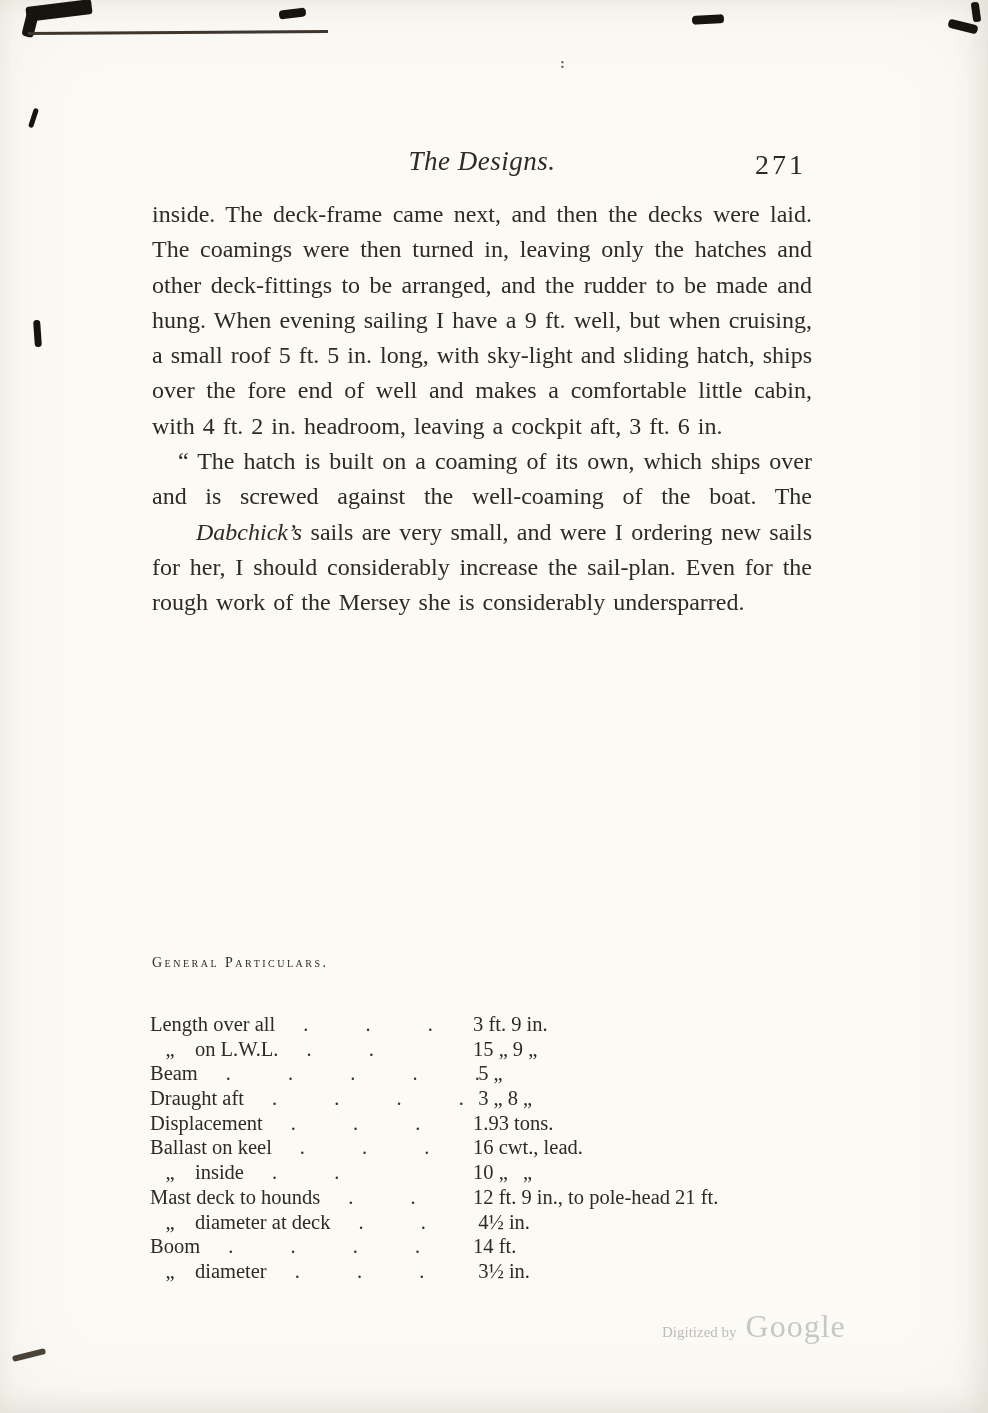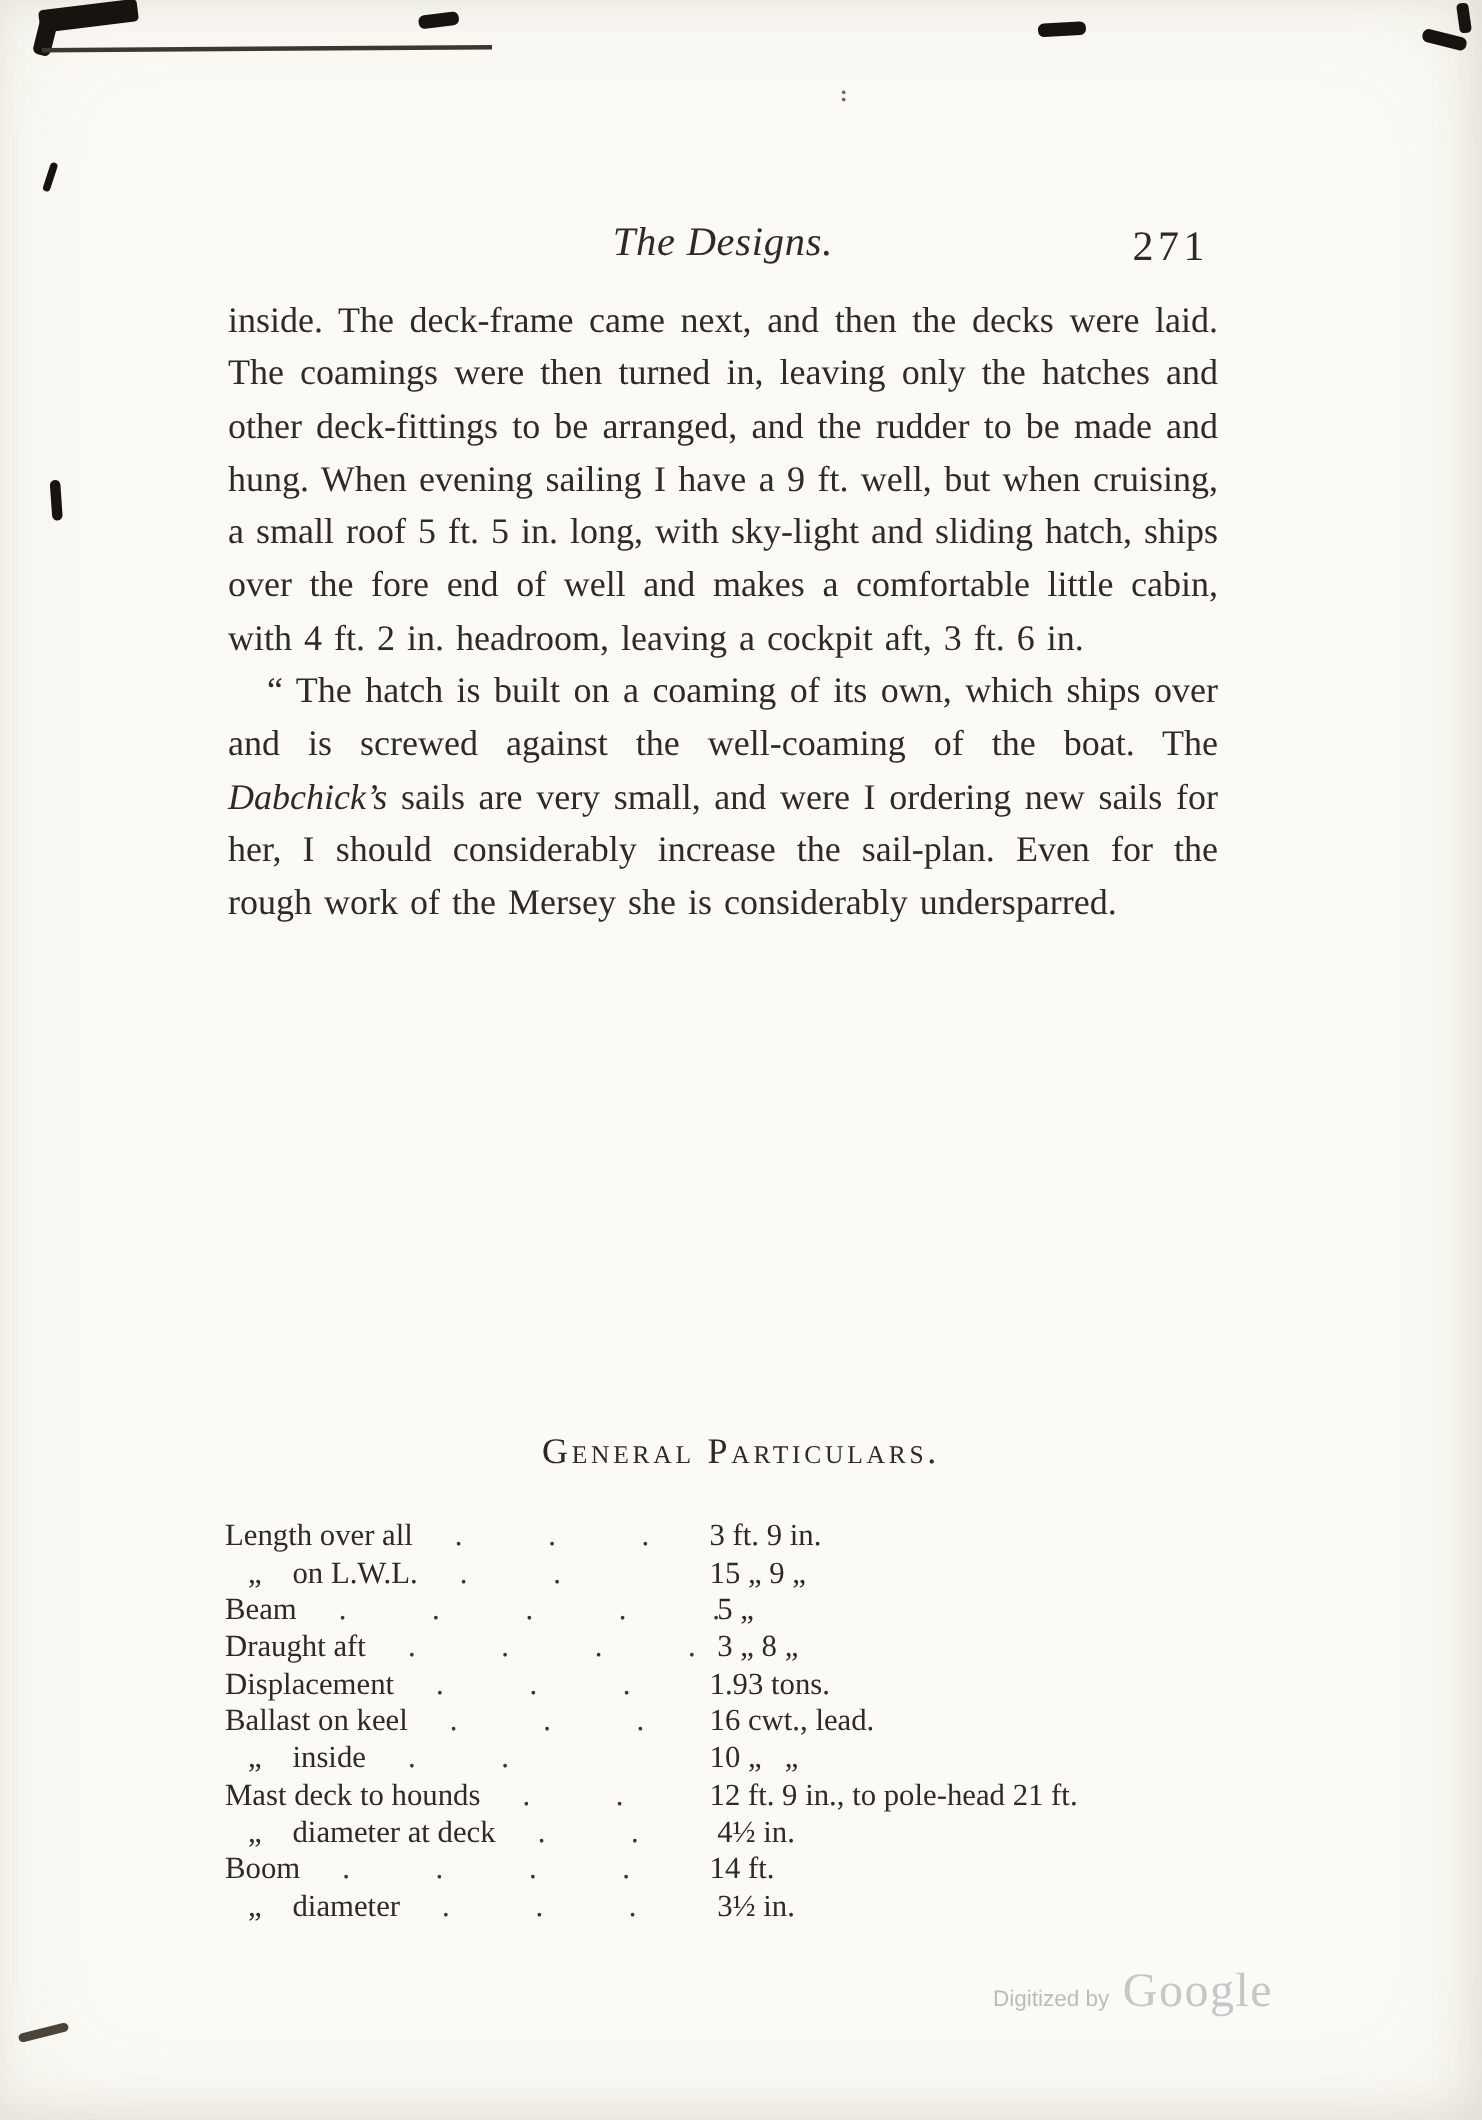--- a/index.html
+++ b/index.html
@@ -33,44 +33,44 @@
   }
 
   
   .body-text {
     position:absolute; top:197px; left:152px; width:660px;
     font-size:24px; line-height:35.3px; text-align:justify;
     word-spacing:2px;
   }
   .para { margin:0; }
   .para.indent { text-indent:26px; }
-  .italic { font-style:italic; }
+  .italic { font-style:italic;margin-left:44px; }
 
   
   .particulars-heading {
-    position:absolute; top:955px; left:164px; width:660px;
-    text-align:center; font-weight:normal;
-    font-variant:small-caps; font-size:24px; letter-spacing:2.5px;
+    position:absolute; top:955px; left:152px; width:660px;
+    font-weight:normal;
+    font-variant:small-caps; font-size:14px; letter-spacing:2.5px;
   }
   .particulars-table {
     position:absolute; top:1012px; left:150px; width:690px;
     font-size:20.5px;
   }
   .p-row { position:relative; display:flex; line-height:24.7px; height:24.7px; align-items:baseline; }
   .p-label { white-space:pre; flex:0 0 auto; }
   .p-dots  { flex:1 1 auto; overflow:hidden; white-space:nowrap;
              word-spacing:52px; padding-left:28px; color:#3a352f; }
   .p-value { position:absolute; left:323px; white-space:pre; }
 
   
   .watermark {
     position:absolute; left:662px; top:1308px;
     display:flex; align-items:baseline; gap:9px;
   }
-  .wm-prefix { font-family:Liberation Sans, sans-serif; font-size:15px; color:#bcbcbc; }
+  .wm-prefix { font-family:Liberation Serif, serif; font-size:15px; color:#bcbcbc; }
   .wm-logo   { font-family:"Liberation Serif", serif; font-size:32px; color:#c7c7c7; letter-spacing:1px; }
 </style>
 </head>
 <body>
 
 <div class="page">
 
   <div class="artifacts">
     <div class="art" style="left:26px;top:3px;width:66px;height:15px;transform:rotate(-7deg);border-radius:3px;"></div>
     <div class="art" style="left:24px;top:13px;width:12px;height:24px;transform:rotate(14deg);border-radius:4px;"></div>

